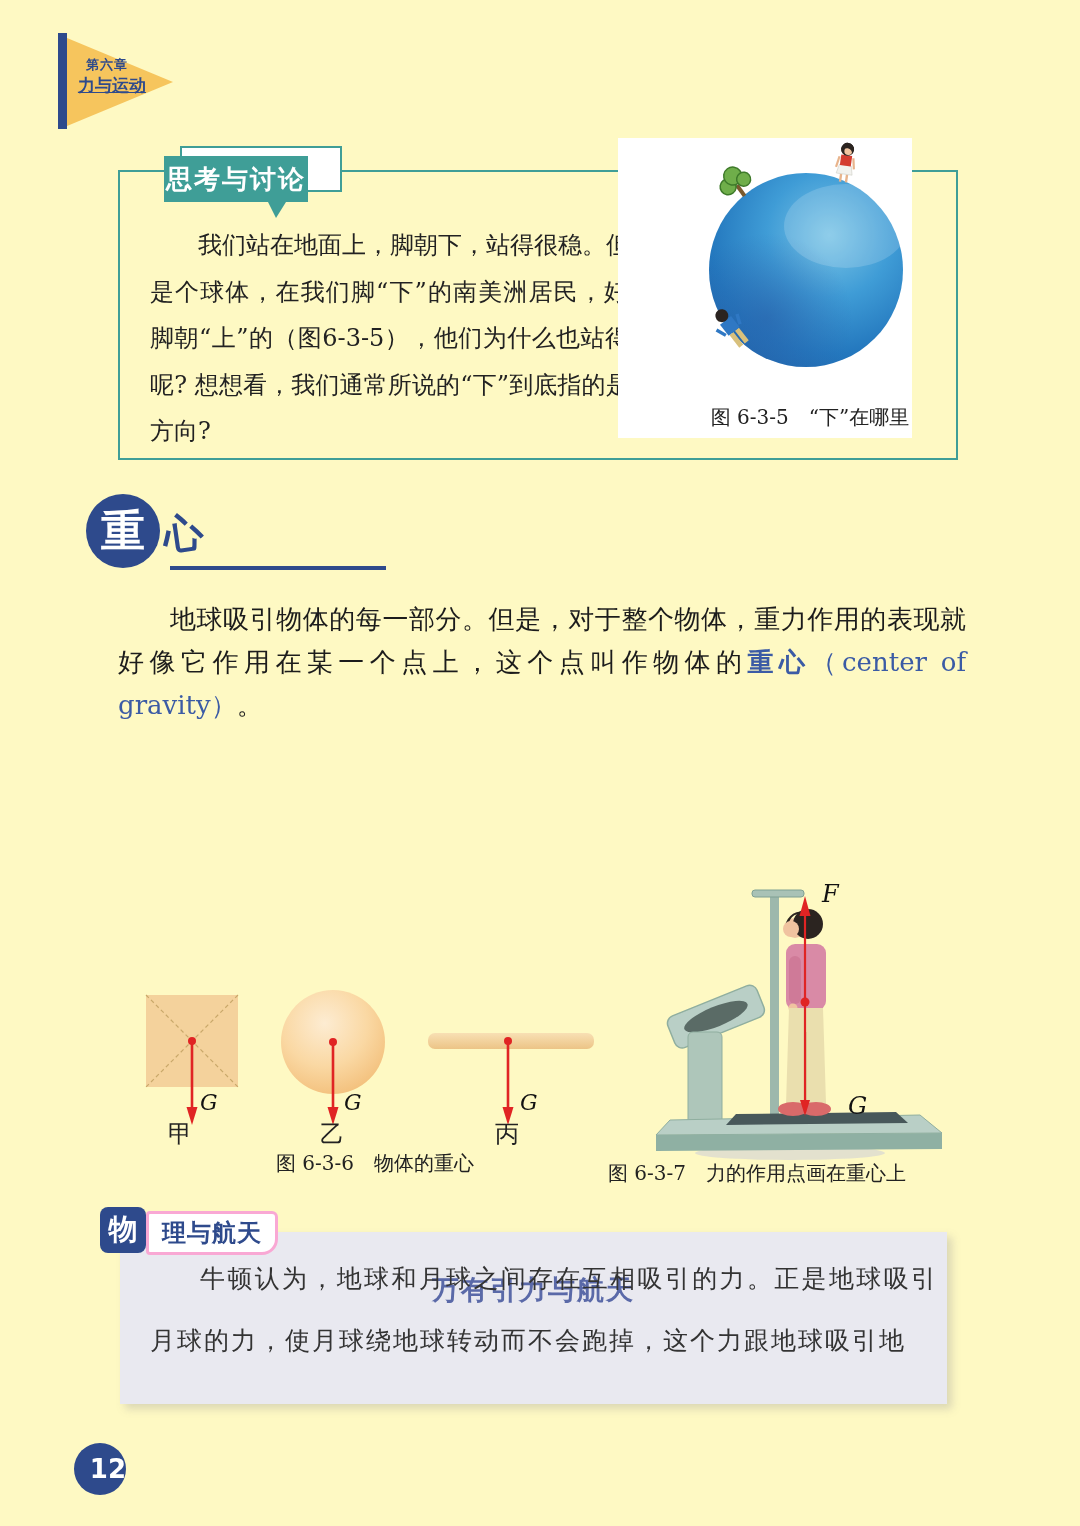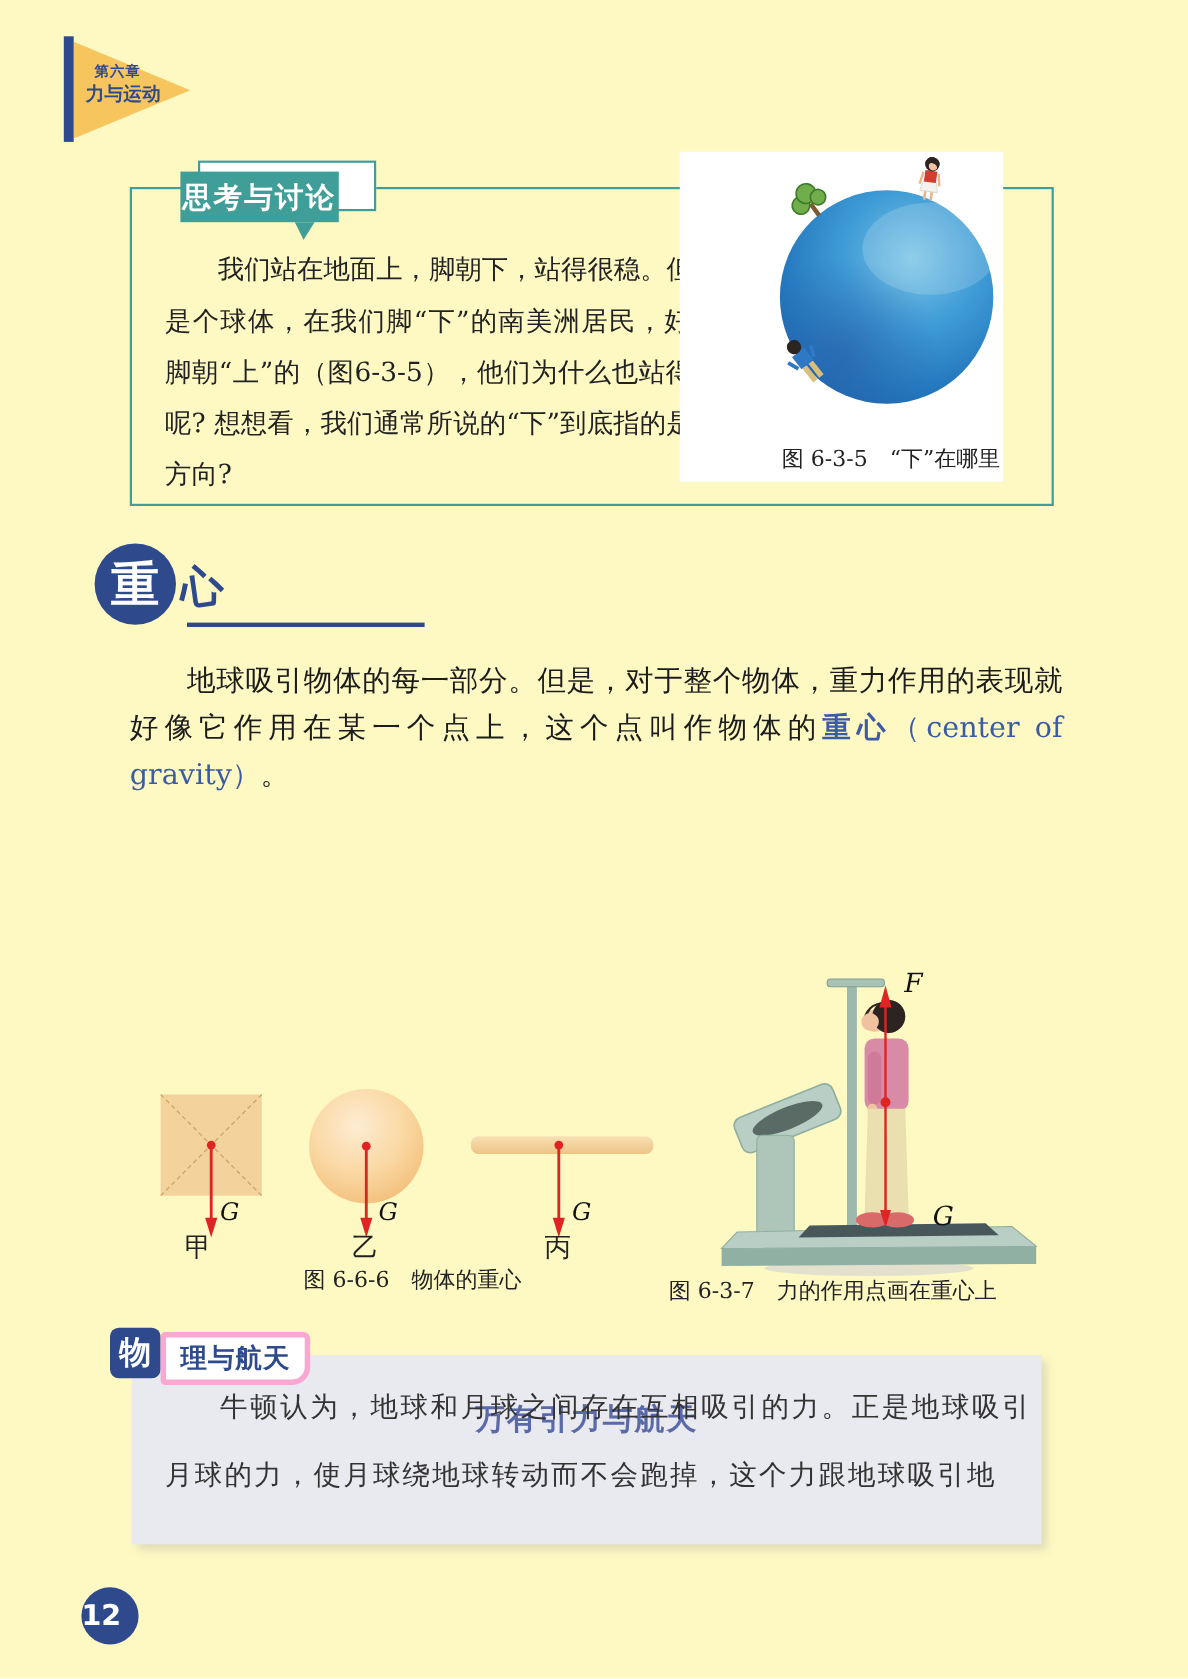--- a/index.html
+++ b/index.html
@@ -9,21 +9,21 @@
   }
   
   .flag-pole{position:absolute;left:58px;top:33px;width:9px;height:96px;background:#2e4a8c;}
   .flag{
     position:absolute;left:67px;top:38px;width:106px;height:88px;background:#f6c55d;
     clip-path:polygon(0 0,100% 50%,0 100%);
   }
   .flag-ch{position:absolute;left:86px;top:56px;width:70px;font-family:"DejaVu Sans",sans-serif;
     font-size:13px;font-weight:bold;color:#2e4a8c;letter-spacing:1px;}
   .flag-title{position:absolute;left:78px;top:74px;width:80px;font-family:"DejaVu Sans",sans-serif;
-    font-size:17px;font-weight:bold;color:#2e4a8c;}
+    font-size:17px;font-weight:bold;color:#2e4a8c;text-decoration:underline;}
   
   .think-box{position:absolute;left:118px;top:170px;width:836px;height:286px;border:2px solid #3f9e97;}
   .badge-back{position:absolute;left:180px;top:146px;width:158px;height:42px;border:2px solid #3f9e97;background:#ffffff;}
   .badge{position:absolute;left:164px;top:156px;width:144px;height:46px;background:#3f9e97;
     display:flex;align-items:center;justify-content:center;}
   .badge span{font-family:"DejaVu Sans",sans-serif;font-weight:bold;color:#ffffff;font-size:26px;letter-spacing:2px;}
   .badge-tail{position:absolute;left:268px;top:202px;width:0;height:0;
     border-left:8px solid transparent;border-right:10px solid transparent;border-top:16px solid #3f9e97;}
   .think-text{position:absolute;left:150px;top:222px;width:528px;font-size:24px;line-height:46.5px;
     text-align:justify;text-indent:2em;color:#222;}
@@ -51,29 +51,29 @@
   
   .fig637-svg{position:absolute;left:640px;top:872px;}
   .fig637-caption{position:absolute;left:608px;top:1160px;width:370px;text-align:left;font-size:20px;color:#222;}
   
   .aero-box{position:absolute;left:120px;top:1232px;width:827px;height:172px;background:#e9e9f0;
     box-shadow:5px 5px 8px rgba(120,120,140,0.25);}
   .aero-badge-sq{position:absolute;left:100px;top:1207px;width:46px;height:46px;background:#2e4a8c;border-radius:8px;
     display:flex;align-items:center;justify-content:center;}
   .aero-badge-sq span{font-family:"DejaVu Sans",sans-serif;font-weight:bold;color:#ffffff;font-size:29px;}
   .aero-badge-rest{position:absolute;left:146px;top:1211px;width:126px;height:38px;background:#ffffff;
-    border:5px solid #f9a8d4;border-radius:4px 6px 16px 4px;display:flex;align-items:center;justify-content:center;}
+    border:3px solid #f9a8d4;border-radius:4px 6px 16px 4px;display:flex;align-items:center;justify-content:center;}
   .aero-badge-rest span{font-family:"DejaVu Sans",sans-serif;font-weight:bold;color:#2e4a8c;font-size:24px;letter-spacing:1px;}
   .aero-title{position:absolute;left:120px;top:1256px;width:827px;text-align:center;
     font-family:"DejaVu Sans",sans-serif;font-weight:bold;font-size:27px;color:#5a69a8;letter-spacing:2px;margin-top:16px;}
   .aero-text{position:absolute;left:150px;top:1248px;width:788px;font-size:25px;line-height:62px;
     letter-spacing:2px;text-align:justify;text-indent:2em;color:#333;}
   
   .page-num{position:absolute;left:74px;top:1443px;width:52px;height:52px;border-radius:50%;background:#2e4a8c;
-    display:flex;align-items:center;justify-content:flex-start;}
+    display:flex;align-items:center;justify-content:flex-end;}
   .page-num span{font-family:"DejaVu Sans",sans-serif;font-weight:bold;color:#ffffff;font-size:26px;}
 </style>
 </head>
 <body>
 
 <div class="page">
 
   <div class="flag-pole"></div>
   <div class="flag"></div>
   <div class="flag-ch">第六章</div>
@@ -179,21 +179,21 @@
     <line x1="388" y1="56" x2="388" y2="126" stroke="#e02424" stroke-width="2.6"></line>
     <polygon points="388,140 382.5,122 393.5,122" fill="#e02424"></polygon>
     <circle cx="388" cy="56" r="4" fill="#e02424"></circle>
   </svg>
   <div class="glabel" style="left:200px;top:1090px;">G</div>
   <div class="glabel" style="left:344px;top:1090px;">G</div>
   <div class="glabel" style="left:520px;top:1090px;">G</div>
   <div class="shape-label" style="left:168px;top:1118px;">甲</div>
   <div class="shape-label" style="left:320px;top:1118px;">乙</div>
   <div class="shape-label" style="left:495px;top:1118px;">丙</div>
-  <div class="fig636-caption">图 6-6-6　物体的重心</div>
+  <div class="fig636-caption">图 6-3-6　物体的重心</div>
 
   <svg class="fig637-svg" width="316" height="292" viewBox="0 0 316 292">
 
     <ellipse cx="150" cy="281" rx="95" ry="7" fill="#d7d7d3" opacity="0.7"></ellipse>
 
     <rect x="130" y="20" width="9" height="240" fill="#9db8ac"></rect>
     <rect x="112" y="18" width="52" height="7" rx="3" fill="#a9c2b6" stroke="#7fa093" stroke-width="1"></rect>
 
     <g transform="rotate(-22 75 145)">
       <rect x="28" y="128" width="96" height="34" rx="8" fill="#b9cfc6" stroke="#8fae9f" stroke-width="1.5"></rect>

